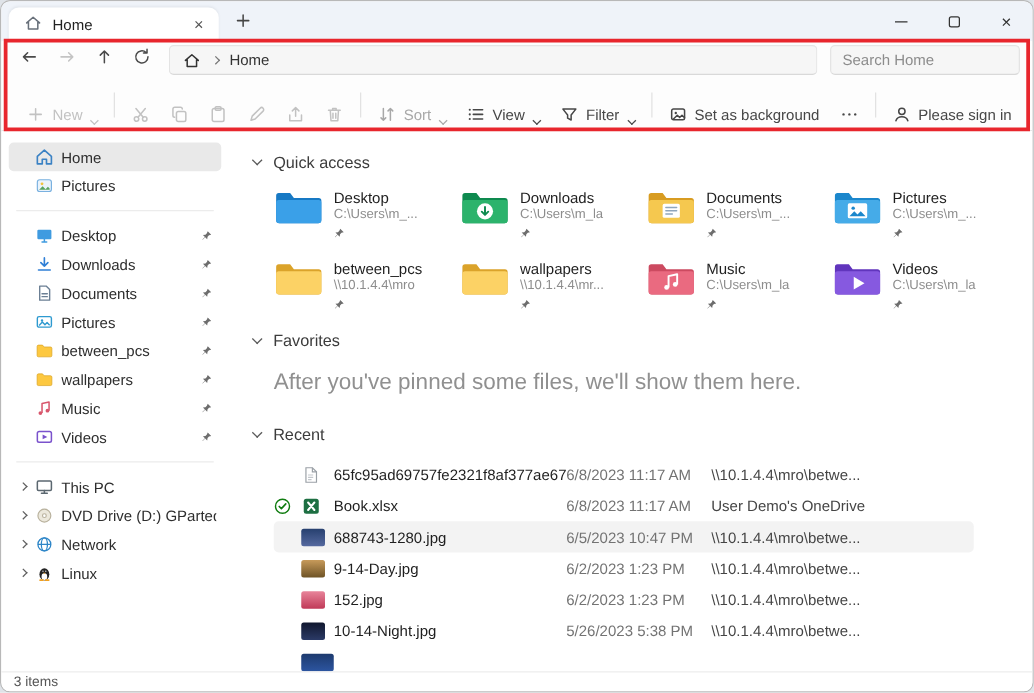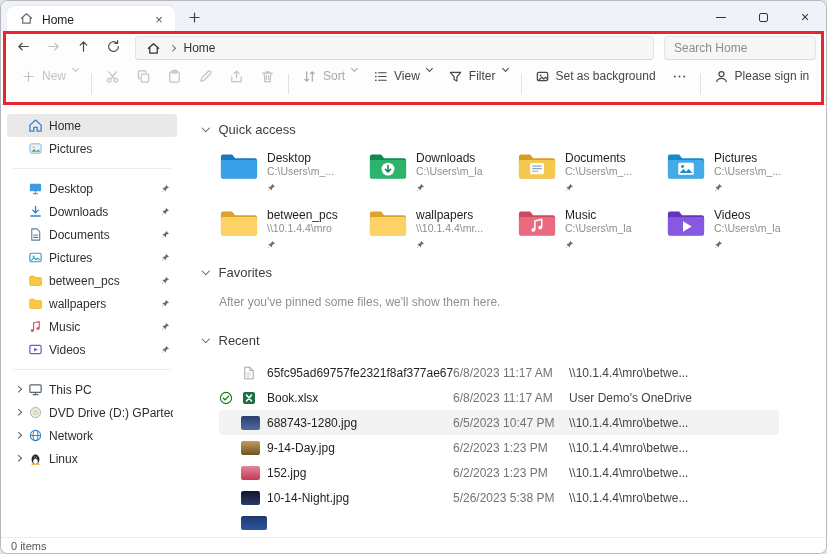--- a/index.html
+++ b/index.html
@@ -20,21 +20,21 @@
   .navbar{height:30px;display:flex;align-items:center;gap:2px;padding:0 10px 0 8px;background:#fdfdfd;flex:0 0 auto}
   .navbtn{width:28px;height:26px;display:flex;align-items:center;justify-content:center;border-radius:4px;color:#4a4a4a}
   .navbtn.disabled{color:#c4c4c4}
   .addressbar{flex:1;height:24px;background:#f6f6f6;border:1px solid #e4e4e4;border-bottom-color:#d9d9d9;border-radius:4px;display:flex;align-items:center;gap:9px;padding:0 10px;margin:0 8px 0 6px;font-size:12px;color:#333}
   .addr-chev{color:#777}
   .searchbox{width:152px;height:24px;background:#f6f6f6;border:1px solid #e4e4e4;border-bottom-color:#d9d9d9;border-radius:4px;display:flex;align-items:center;padding:0 9px}
   .searchbox input{border:none;background:transparent;outline:none;font-size:12px;width:100%;font-family:inherit;color:#333}
   .searchbox input::placeholder{color:#8c8c8c}
   
   .toolbar{height:42px;display:flex;align-items:center;padding:0 14px 0 12px;background:#fdfdfd;border-bottom:1px solid #e8e8e8;flex:0 0 auto}
-  .tb-btn{display:flex;align-items:flex-start;gap:6px;height:30px;padding:0 8px;border:none;background:transparent;border-radius:4px;font-size:12px;color:#474747;font-family:inherit;white-space:nowrap}
+  .tb-btn{display:flex;align-items:flex-end;gap:6px;height:30px;padding:0 8px;border:none;background:transparent;border-radius:4px;font-size:12px;color:#474747;font-family:inherit;white-space:nowrap}
   .tb-btn.disabled{color:#c2c2c2}
   .tb-btn.semi{color:#a8a8a8}
   .tb-sep{width:1px;height:20px;background:#e2e2e2;margin:0 5px;flex:0 0 auto}
   .tb-ic{display:flex}
   .tb-ic svg{display:block}
   .tb-right{margin-left:auto;display:flex;align-items:center}
   
   .chev{display:inline-block;width:6px;height:6px;border-right:1.4px solid currentColor;border-bottom:1.4px solid currentColor}
   .chev.down{transform:rotate(45deg);margin-top:-3px}
   .chev.right{transform:rotate(-45deg)}
@@ -56,21 +56,21 @@
   .sec-head .chev{color:#5a5a5a;width:5.5px;height:5.5px}
   .sec-qa .sec-head{margin-top:17px}
   .sec-fav .sec-head{margin-top:12px}
   .sec-rec .sec-head{margin-top:24px}
   .qa-grid{display:grid;grid-template-columns:repeat(4,149px);row-gap:12px;margin:14px 0 0 16px}
   .qa-item{display:flex;gap:8px;align-items:flex-start}
   .qa-icon svg{display:block}
   .qa-name{font-size:12px;color:#1f1f1f;line-height:14px}
   .qa-path{font-size:10.5px;color:#8d8d8d;line-height:13px;white-space:nowrap}
   .qa-pin{display:inline-flex;color:#6d6d6d;margin-top:3px}
-  .fav-empty{margin:15px 0 0 16px;font-size:12px;color:#909090}
+  .fav-empty{margin:15px 0 0 16px;font-size:18px;color:#909090}
   .recent-list{margin:12px 0 0 16px;width:560px}
   .recent-row{display:flex;align-items:center;height:25px;font-size:12px;border-radius:4px}
   .recent-row.highlight{background:#f3f3f3}
   .r-status{width:22px;display:flex;align-items:center}
   .r-icon{width:26px;display:flex;align-items:center}
   .thumb{width:19px;height:14px;border-radius:2px;display:inline-block}
   .partial .thumb{width:36px}
   .r-name{width:186px;color:#1f1f1f;white-space:nowrap;overflow:hidden}
   .r-date{width:116px;color:#737373;white-space:nowrap}
   .r-loc{flex:1;color:#454545;white-space:nowrap;overflow:hidden}
@@ -742,17 +742,17 @@
     <span class="r-name"></span>
     <span class="r-date"></span>
     <span class="r-loc"></span>
   </div>
           </div>
       </section>
     </main>
   </div>
 
   <div class="statusbar">
-    <span>0 items</span>
+    <span>3 items</span>
   </div>
 
   <div class="annotation"></div>
 </div>
 
 </body></html>

